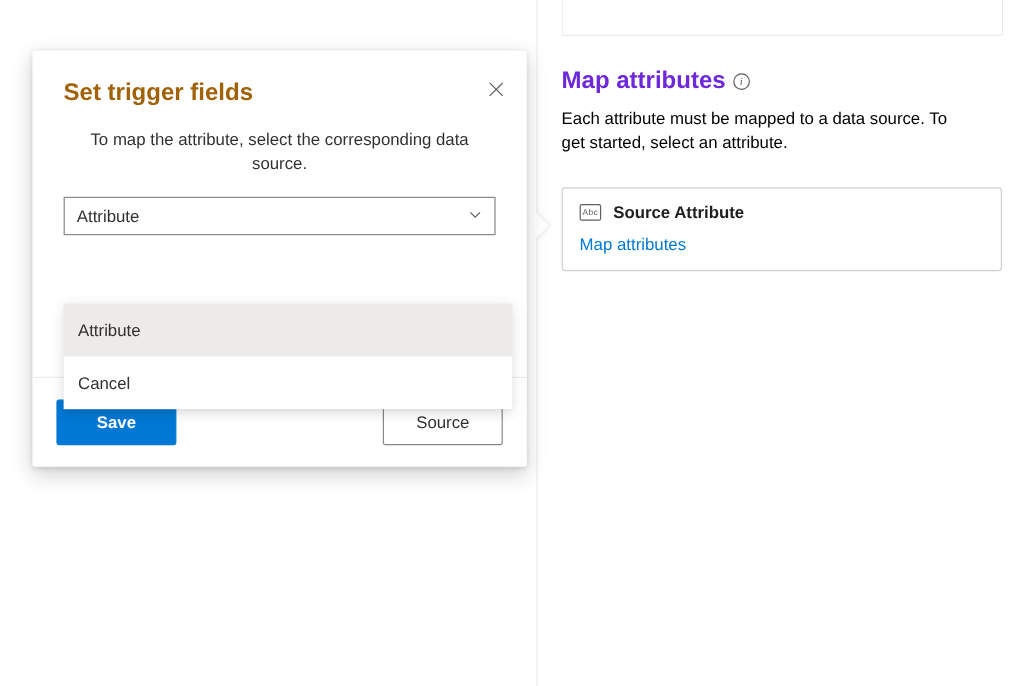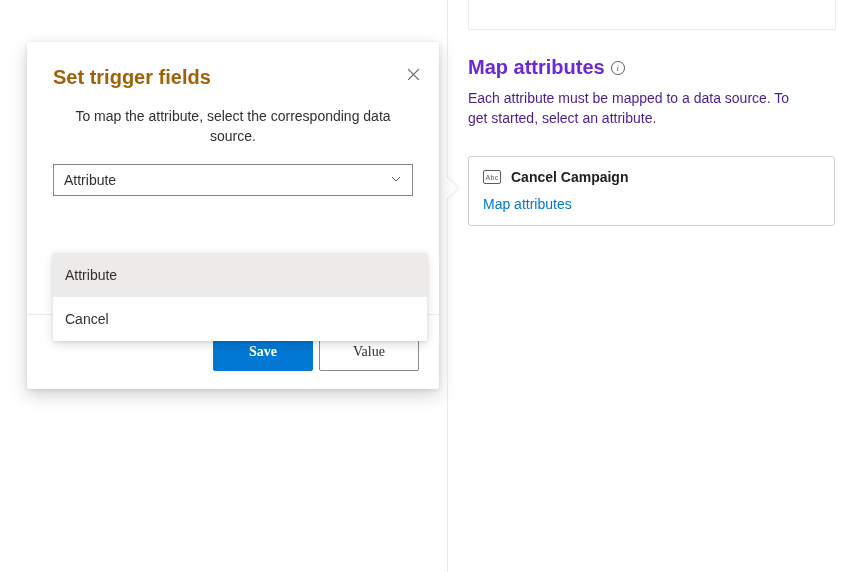--- a/index.html
+++ b/index.html
@@ -49,21 +49,21 @@
       display: inline-flex;
       align-items: center;
       justify-content: center;
       font-size: 9px;
       color: #605e5c;
       font-style: italic;
       font-family: Georgia, serif;
     }
     .right-desc {
       font-size: 14px;
-      color: #4c1d95;
+      color: #000000;
       line-height: 1.4;
       margin-bottom: 28px;
       max-width: 340px;
     }
     .attribute-card {
       border: 1px solid #d2d0ce;
       border-radius: 3px;
       padding: 12px 14px;
       max-width: 368px;
       position: relative;
@@ -171,24 +171,23 @@
       font-size: 14px;
       cursor: pointer;
     }
     .dropdown-option.selected {
       background: #edebe9;
     }
     .modal-footer {
       border-top: 1px solid #edebe9;
       padding: 18px 20px;
       display: flex;
-      justify-content: flex-end;
+      justify-content: space-between;
       gap: 6px;
       margin-top: 100px;
-      font-family: Liberation Serif, serif;
     }
     .btn {
       height: 38px;
       min-width: 100px;
       font-size: 14px;
       border-radius: 2px;
       cursor: pointer;
       display: inline-flex;
       align-items: center;
       justify-content: center;
@@ -236,21 +235,21 @@
 <div class="right-panel">
   <div class="right-title-row">
     <span class="right-title">Map attributes</span>
     <span class="info-icon">i</span>
   </div>
   <div class="right-desc">Each attribute must be mapped to a data source. To get started, select an attribute.</div>
 
   <div class="attribute-card">
     <div class="attribute-card-header">
       <span class="abc-icon">Abc</span>
-      <span class="attribute-card-title">Cancel Campaign</span>
+      <span class="attribute-card-title">Source Attribute</span>
     </div>
     <span class="map-link">Map attributes</span>
   </div>
 </div>
 
 <div class="callout-pointer"></div>
 
 <div class="modal">
   <div class="modal-body">
     <div class="modal-title">Set trigger fields</div>
@@ -279,16 +278,16 @@
         <span>Cancel</span>
       </div>
     </div>
   </div>
 
   <div class="modal-footer">
     <div class="btn btn-primary">
       <span>Save</span>
     </div>
     <div class="btn btn-secondary">
-      <span>Value</span>
+      <span>Source</span>
     </div>
   </div>
 </div>
 
 </body></html>

